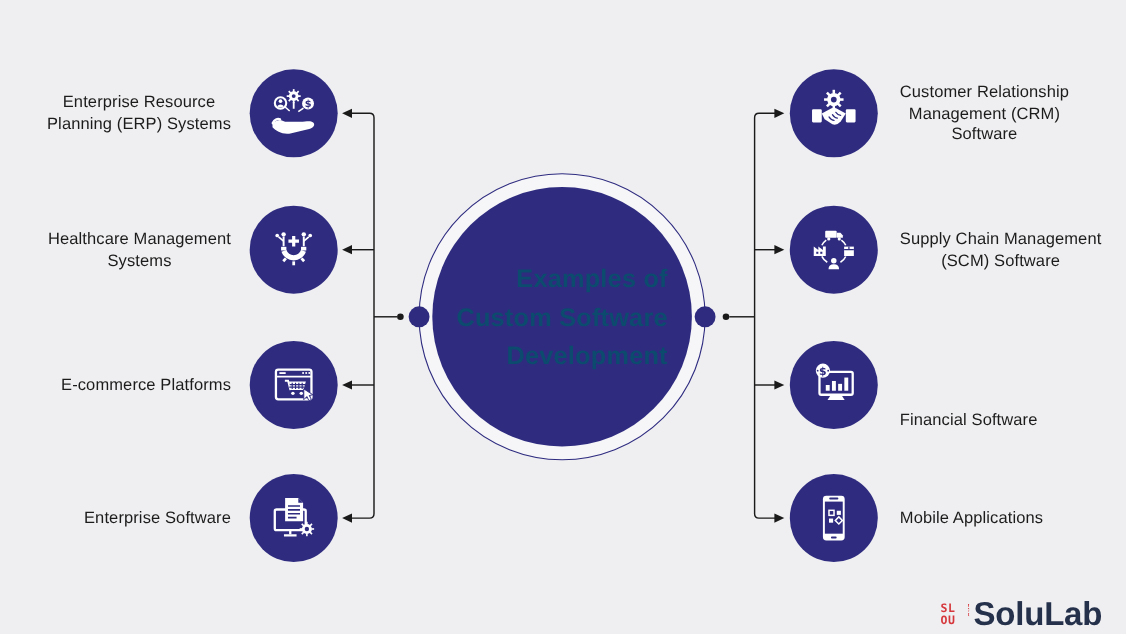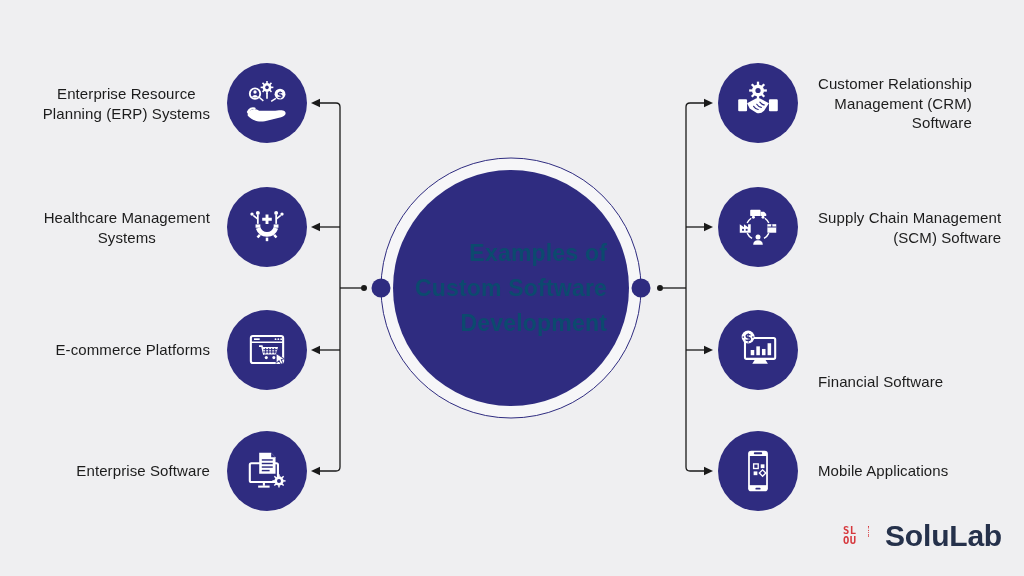--- a/index.html
+++ b/index.html
@@ -26,22 +26,22 @@
     position:absolute;width:80px;height:80px;border-radius:50%;
     background:var(--indigo);display:flex;align-items:center;justify-content:center;
   }
   .badge svg{width:50px;height:50px;display:block;}
   .label{
     position:absolute;transform:translateY(-50%);
     color:var(--text);font-size:15px;line-height:19.5px;font-weight:500;
     white-space:pre-line;letter-spacing:.1px;
   }
   .label-left{right:814px;text-align:center;margin-left:24px;}
-  .label-right{left:818px;text-align:right;}
-  .logo{position:absolute;right:22px;bottom:23px;display:flex;align-items:center;gap:16px;}
+  .label-right{left:818px;text-align:center;}
+  .logo{position:absolute;right:22px;bottom:0;display:flex;align-items:center;gap:4px;}
   .logo-mark{width:26px;height:26px;display:block;}
   .logo-text{color:var(--logo_navy);font-size:30px;font-weight:600;letter-spacing:-.2px;}
 </style>
 </head>
 <body>
 
 <div class="stage">
 
   <svg class="connectors" viewBox="0 0 1024 576" aria-hidden="true">
 

